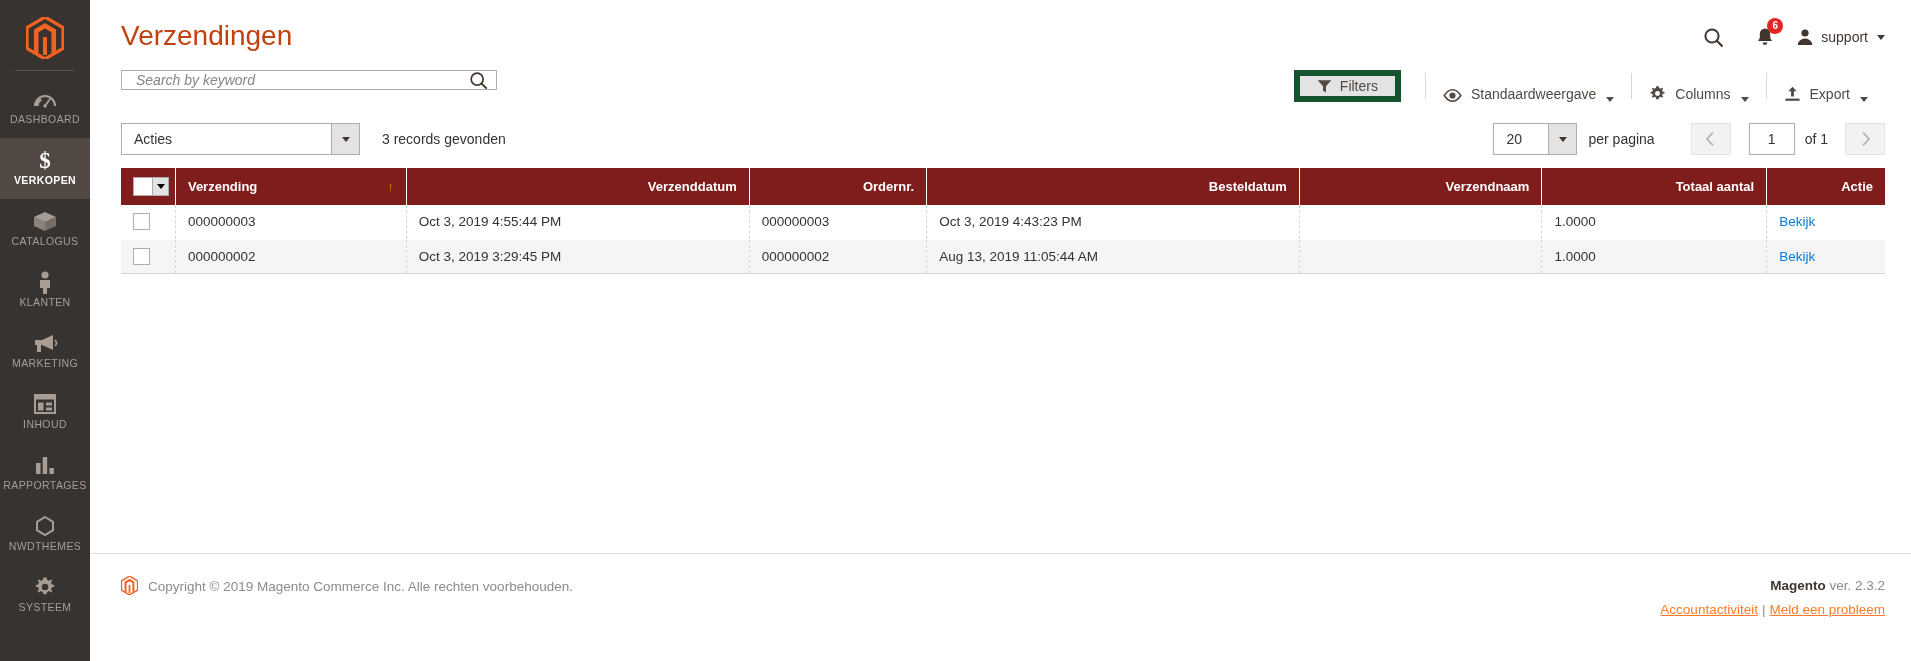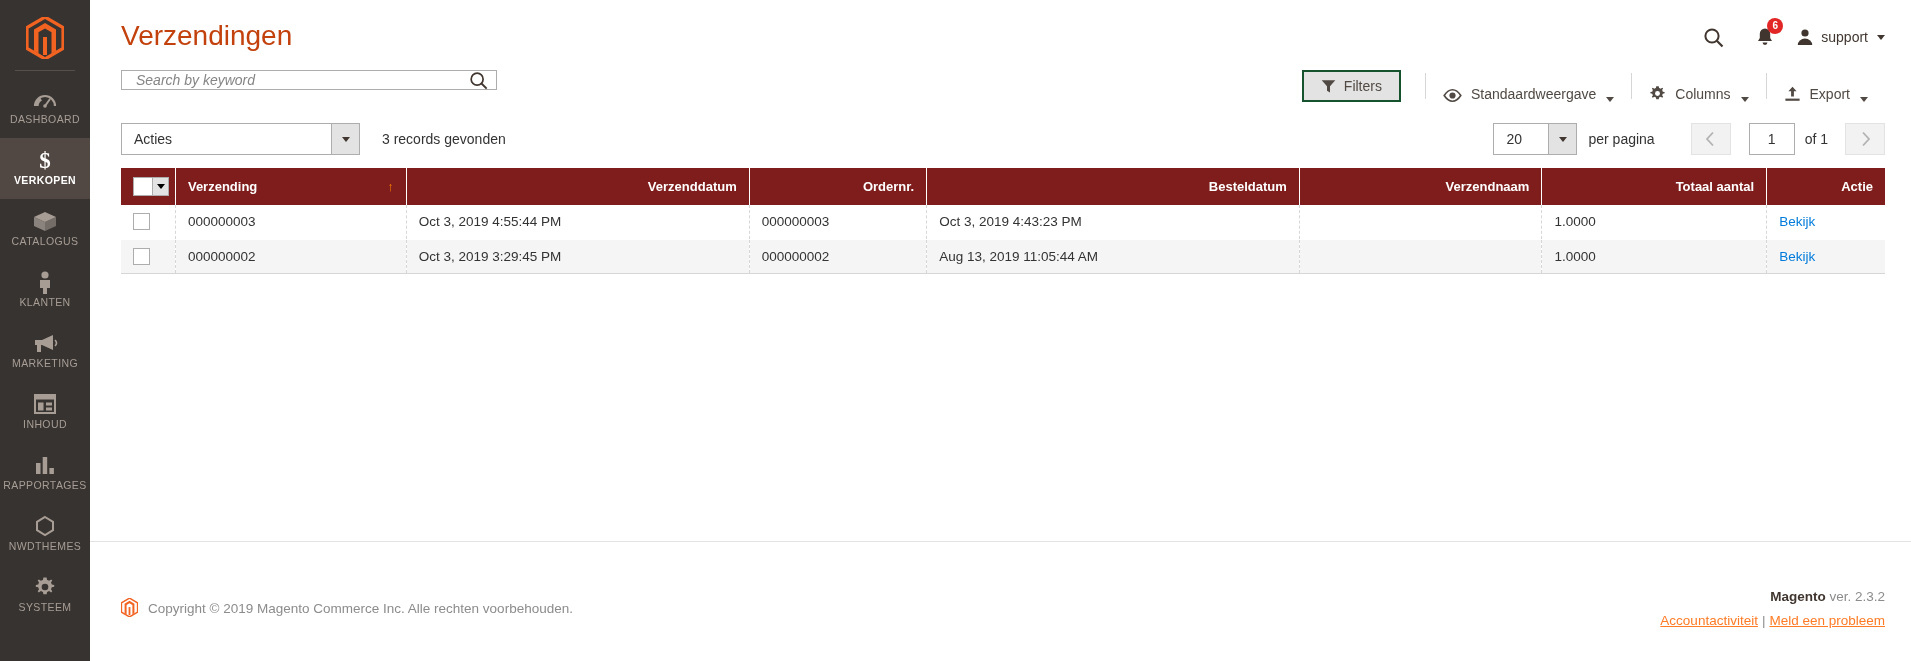--- a/index.html
+++ b/index.html
@@ -115,21 +115,21 @@
     font-size: 14px; font-style: italic; color: #575757;
     background: transparent;
   }
   .search-input::placeholder { color: #858585; font-style: italic; }
   .search-go { cursor: pointer; display: flex; align-items: center; color: #41362f; }
 
   .toolbar-right { display: flex; align-items: center; }
   .btn-filters {
     display: flex; align-items: center; gap: 8px;
     height: 32px; padding: 0 17px;
-    background: #e3e3e3; border: 2px solid #14532d;
+    background: #e3e3e3; border: 6px solid #14532d;
     font-size: 14px; color: #514943; cursor: pointer;
   }
   .tb-sep { width: 1px; height: 26px; background: #d6d6d6; margin: 0 0px; }
   .dd-btn {
     display: flex; align-items: flex-end; gap: 9px;
     height: 32px; padding: 0 17px;
     font-size: 14px; color: #514943; cursor: pointer; background: transparent;
   }
   .dd-caret {
     width: 0; height: 0;
@@ -222,22 +222,22 @@
     width: 17px; height: 17px; border: 1px solid #adadad; background: #fff;
     display: block; cursor: pointer;
   }
   .link-view { color: #007bdb; text-decoration: none; cursor: pointer; font-size: 13.5px; }
 
   
   .footer {
     margin-top: auto;
     border-top: 1px solid #e3e3e3;
     padding: 22px 26px 8px 31px;
-    display: flex; align-items: center; justify-content: space-between;
-    height: 120px;
+    display: flex; align-items: flex-start; justify-content: space-between;
+    height: 108px;
   }
   .footer-left { display: flex; align-items: flex-start; gap: 10px; }
   .copyright { font-size: 13.5px; color: #8c8c8c; line-height: 22px; }
   .footer-right { text-align: right; }
   .version-line { font-size: 13.5px; color: #8c8c8c; line-height: 20px; }
   .version-line b { color: #41362f; }
   .footer-links { margin-top: 4px; font-size: 13.5px; line-height: 20px; }
   .footer-links a { color: #ff7b26; text-decoration: underline; cursor: pointer; }
   .footer-sep { color: #8c8c8c; margin: 0 4px; }
 </style>

